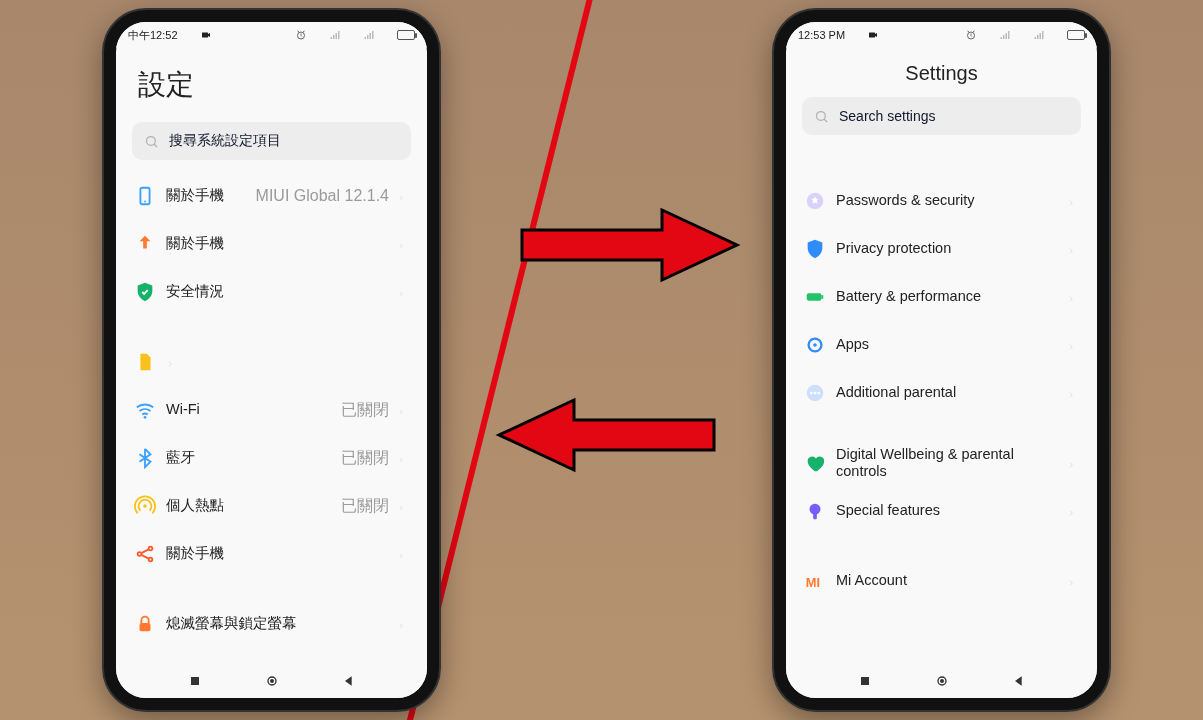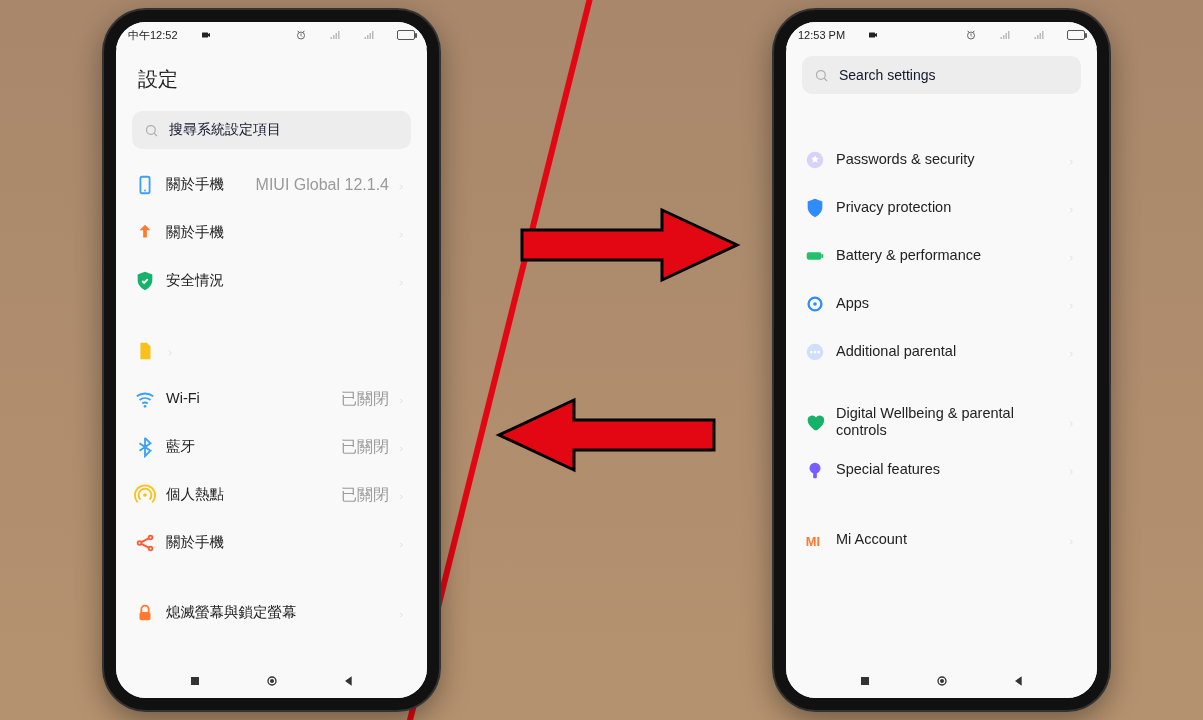--- a/index.html
+++ b/index.html
@@ -53,21 +53,21 @@
   }
   .statusbar .l, .statusbar .r { display: flex; align-items: center; gap: 22px; }
   .sb-ico { width: 12px; height: 12px; display: inline-flex; align-items: center; justify-content: center; }
   .sb-ico svg { width: 100%; height: 100%; }
   .batt { border: 1.2px solid #555; border-radius: 2px; width: 18px; height: 10px; position: relative; }
   .batt::after { content:""; position:absolute; right:-3px; top:2px; width:2px; height:5px; background:#555; border-radius:1px; }
   .batt .lvl { background:#e07b00; height:100%; width:30%; }
 
   
   .page-title {
-    font-size: 20px;
+    font-size: 28px;
     font-weight: 500;
     color: #222;
     padding: 18px 22px 10px;
   }
   .page-title.center { text-align: center; font-size: 20px; padding: 14px 22px 4px; }
 
   
   .search {
     margin: 8px 16px 12px;
     background: #ededed;
@@ -343,20 +343,21 @@
         </span>
       <span class="sb-ico">
           <svg viewBox="0 0 24 24" fill="#bbb">
             <path d="M3 20h3v-4H3zM8 20h3v-8H8zM13 20h3V8h-3zM18 20h3V4h-3z"></path>
           </svg>
         </span>
       <span class="batt"><span class="lvl"></span></span>
     </div>
   </div>
 
+  <div class="page-title center">Settings</div>
 
   <div class="search">
     <svg viewBox="0 0 24 24" fill="none" stroke="#888" stroke-width="2">
         <circle cx="11" cy="11" r="7"></circle>
         <path d="M21 21l-5-5"></path>
       </svg>
     <span>Search settings</span>
   </div>
 
   <div style="height:30px"></div>

